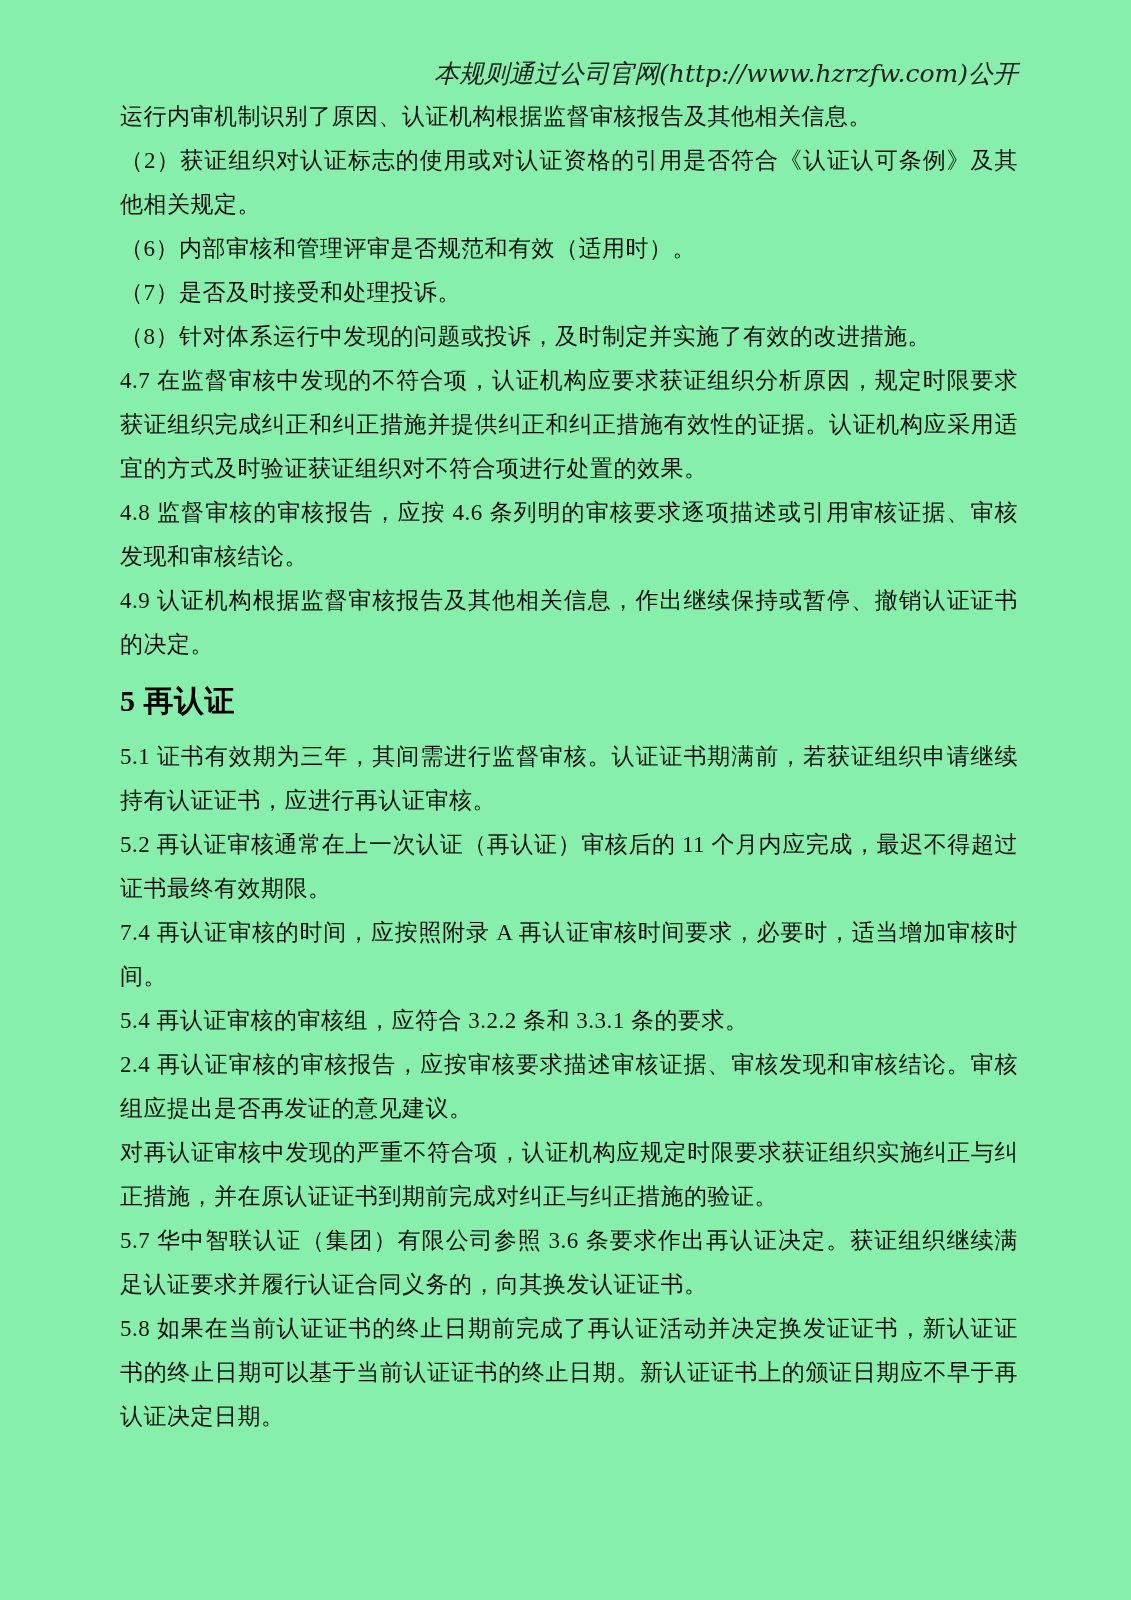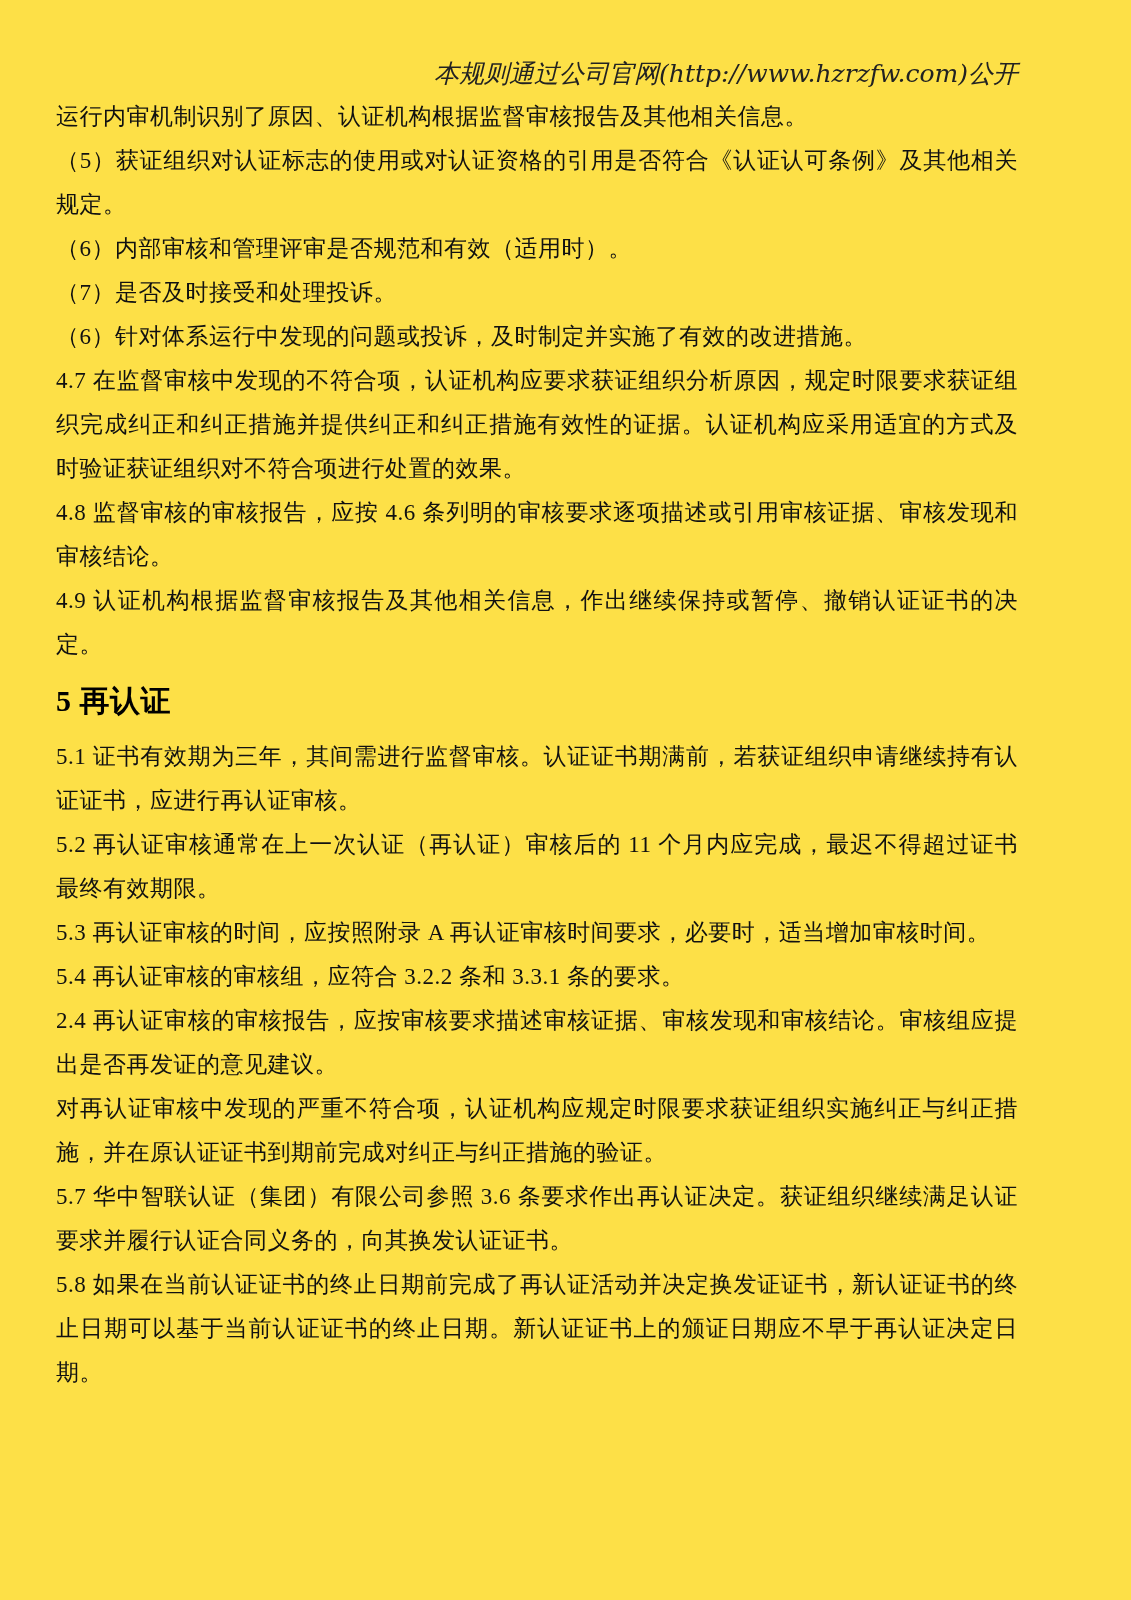--- a/index.html
+++ b/index.html
@@ -4,26 +4,26 @@
 <style>
   html, body {
     margin: 0;
     padding: 0;
     background: #ffffff;
   }
   .page {
     position: relative;
     width: 1131px;
     height: 1600px;
-    background: #fde047;
+    background: #86efac;
     color: #1a1a1a;
     font-family: "Liberation Serif", "DejaVu Serif", serif;
     overflow: hidden;
     box-sizing: border-box;
-    padding: 55px 113px 0 56px;
+    padding: 55px 113px 0 120px;
   }
   .header-note {
     text-align: right;
     font-style: italic;
     font-size: 25px;
     line-height: 38px;
     font-family: "DejaVu Serif", "Liberation Serif", serif;
     color: #222222;
     white-space: nowrap;
   }
@@ -51,41 +51,41 @@
 <body>
 
 <div class="page">
 
   <div class="header-note">本规则通过公司官网(http://www.hzrzfw.com)公开</div>
 
   <div class="content">
 
     <div class="para">运行内审机制识别了原因、认证机构根据监督审核报告及其他相关信息。</div>
 
-    <div class="para">（5）获证组织对认证标志的使用或对认证资格的引用是否符合《认证认可条例》及其他相关规定。</div>
+    <div class="para">（2）获证组织对认证标志的使用或对认证资格的引用是否符合《认证认可条例》及其他相关规定。</div>
 
     <div class="para">（6）内部审核和管理评审是否规范和有效（适用时）。</div>
 
     <div class="para">（7）是否及时接受和处理投诉。</div>
 
-    <div class="para">（6）针对体系运行中发现的问题或投诉，及时制定并实施了有效的改进措施。</div>
+    <div class="para">（8）针对体系运行中发现的问题或投诉，及时制定并实施了有效的改进措施。</div>
 
     <div class="para">4.7 在监督审核中发现的不符合项，认证机构应要求获证组织分析原因，规定时限要求获证组织完成纠正和纠正措施并提供纠正和纠正措施有效性的证据。认证机构应采用适宜的方式及时验证获证组织对不符合项进行处置的效果。</div>
 
     <div class="para">4.8 监督审核的审核报告，应按 4.6 条列明的审核要求逐项描述或引用审核证据、审核发现和审核结论。</div>
 
     <div class="para">4.9 认证机构根据监督审核报告及其他相关信息，作出继续保持或暂停、撤销认证证书的决定。</div>
 
     <div class="section-heading">5 再认证</div>
 
     <div class="para">5.1 证书有效期为三年，其间需进行监督审核。认证证书期满前，若获证组织申请继续持有认证证书，应进行再认证审核。</div>
 
     <div class="para">5.2 再认证审核通常在上一次认证（再认证）审核后的 11 个月内应完成，最迟不得超过证书最终有效期限。</div>
 
-    <div class="para">5.3 再认证审核的时间，应按照附录 A 再认证审核时间要求，必要时，适当增加审核时间。</div>
+    <div class="para">7.4 再认证审核的时间，应按照附录 A 再认证审核时间要求，必要时，适当增加审核时间。</div>
 
     <div class="para">5.4 再认证审核的审核组，应符合 3.2.2 条和 3.3.1 条的要求。</div>
 
 
     <div class="para">2.4 再认证审核的审核报告，应按审核要求描述审核证据、审核发现和审核结论。审核组应提出是否再发证的意见建议。</div>
 
     <div class="para">对再认证审核中发现的严重不符合项，认证机构应规定时限要求获证组织实施纠正与纠正措施，并在原认证证书到期前完成对纠正与纠正措施的验证。</div>
 
     <div class="para">5.7 华中智联认证（集团）有限公司参照 3.6 条要求作出再认证决定。获证组织继续满足认证要求并履行认证合同义务的，向其换发认证证书。</div>
 

